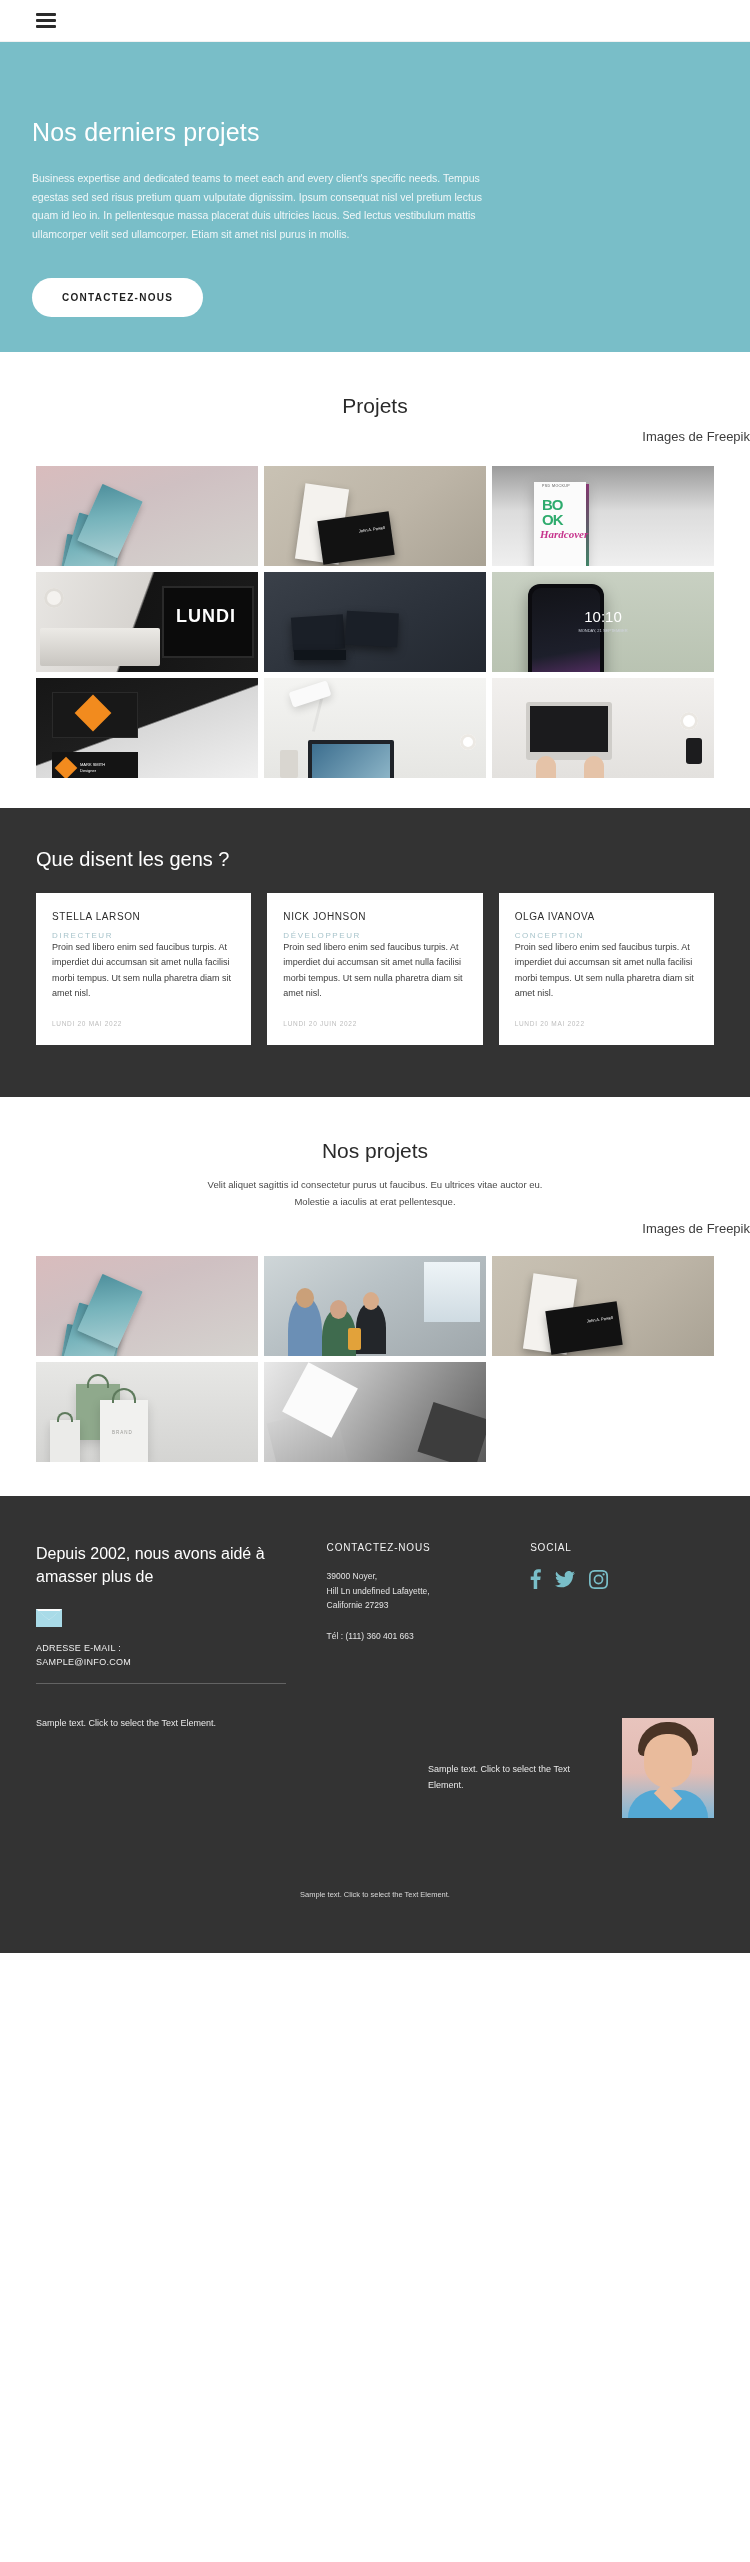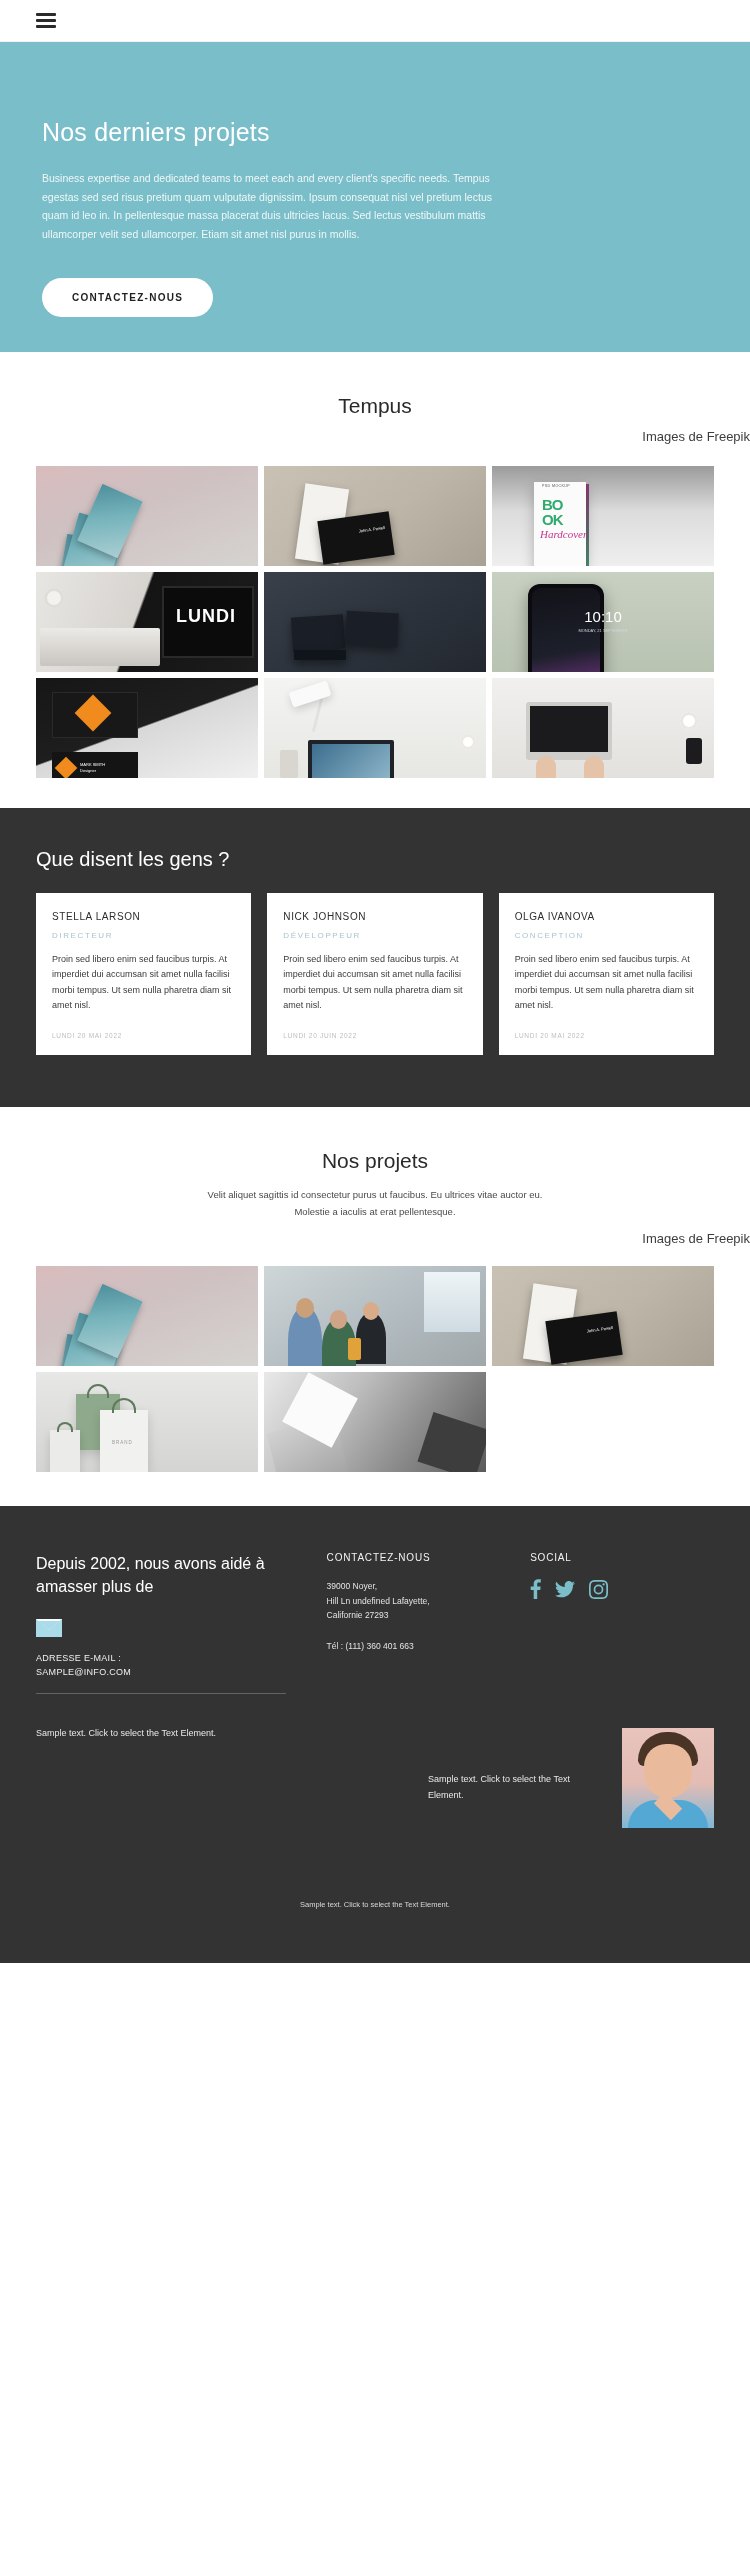--- a/index.html
+++ b/index.html
@@ -26,21 +26,21 @@
     display: block;
     height: 2.5px;
     background: #2b2b2b;
     border-radius: 1px;
     margin: 3.5px 0;
   }
 
   
   .hero {
     background: #79bec8;
-    padding: 44px 42px 52px 42px;
+    padding: 44px 42px 52px 32px;
     height: 310px;
   }
   .hero h1 {
     color: #ffffff;
     font-size: 25px;
     font-weight: 400;
     letter-spacing: .2px;
     margin-bottom: 22px;
     margin-top: 32px;
   }
@@ -137,21 +137,21 @@
   .img-book3 .cover {
     position:absolute; left:42px; top:16px; width:52px; height:98px;
     background:#fbfbfb; box-shadow: 0 5px 12px rgba(0,0,0,.25);
   }
   .img-book3 .spine { position:absolute; left:92px; top:18px; width:5px; height:94px;
     background: linear-gradient(180deg,#8e3a78,#3f9f72); }
   .img-book3 .bo { position:absolute; left:50px; font-weight:800; font-size:15px;
     font-family:"Liberation Sans",sans-serif; color:#2eab6d; letter-spacing:-1px;}
   .img-book3 .t1{top:30px;} .img-book3 .t2{top:45px;}
   .img-book3 .hc { position:absolute; left:48px; top:62px; color:#c6338c;
-    font-family:"Liberation Serif",serif; font-style:italic; font-size:11px;}
+    font-family:"Liberation Serif",serif; font-style:italic; font-size:11px;font-weight:bold;}
   .img-book3 .hq { position:absolute; left:50px; top:18px; color:#555; font-size:3.6px; letter-spacing:.4px;}
 
   .img-desk { background: linear-gradient(110deg,#e8e6e3 0%,#d7d4d0 45%,#141414 46%,#1c1c1c 100%); }
   .img-desk .screen { position:absolute; right:4px; top:14px; width:92px; height:72px; background:#0b0b0b; border:2px solid #2a2a2a;}
   .img-desk .ideas { position:absolute; right:22px; top:34px; color:#fff; font-weight:800; font-size:18px; letter-spacing:1px;}
   .img-desk .kbd { position:absolute; left:4px; bottom:6px; width:120px; height:38px; background: linear-gradient(180deg,#eceae6,#c8c5c0); border-radius:2px;}
   .img-desk .cup { position:absolute; left:8px; top:16px; width:20px; height:20px; background:#f4f2ef; border-radius:50%; box-shadow:inset 0 0 0 3px #e0ddd8;}
 
   .img-darkcards { background: linear-gradient(150deg,#3a4049 0%,#2b313a 60%,#232830 100%); }
   .img-darkcards .dc { position:absolute; background:#1a1f27; box-shadow:0 4px 10px rgba(0,0,0,.45); }
@@ -266,21 +266,21 @@
   .card .name {
     font-size: 10px;
     color: #2c2c2c;
     letter-spacing: .6px;
     margin-bottom: 9px;
   }
   .card .role {
     font-size: 8px;
     color: #a8c4cb;
     letter-spacing: 1.6px;
-    margin-bottom: 12px;
+    margin-bottom: 0;
   }
   .card .quote {
     font-size: 9px;
     color: #3b3b3b;
     line-height: 1.72;
     margin-bottom: 18px;
   }
   .card .date {
     font-size: 6.5px;
     color: #bdbdbd;
@@ -361,21 +361,21 @@
   </a>
 </header>
 
 <section class="hero">
   <h1>Nos derniers projets</h1>
   <p>Business expertise and dedicated teams to meet each and every client's specific needs. Tempus egestas sed sed risus pretium quam vulputate dignissim. Ipsum consequat nisl vel pretium lectus quam id leo in. In pellentesque massa placerat duis ultricies lacus. Sed lectus vestibulum mattis ullamcorper velit sed ullamcorper. Etiam sit amet nisl purus in mollis.</p>
   <button class="btn-contact">CONTACTEZ-NOUS</button>
 </section>
 
 <section class="section">
-  <h2 class="section-title">Tempus</h2>
+  <h2 class="section-title">Projets</h2>
   <div class="section-credit">Images de Freepik</div>
 
   <div class="gallery first">
 
     <div class="tile img-books">
       <div class="bk b3"></div>
       <div class="bk b2"></div>
       <div class="bk b1"></div>
     </div>
 

